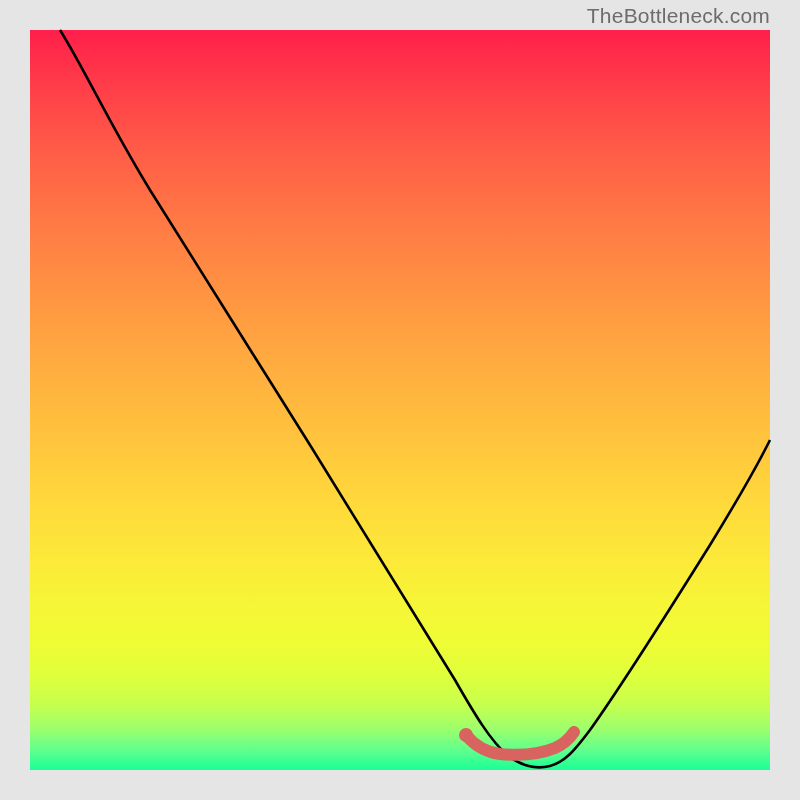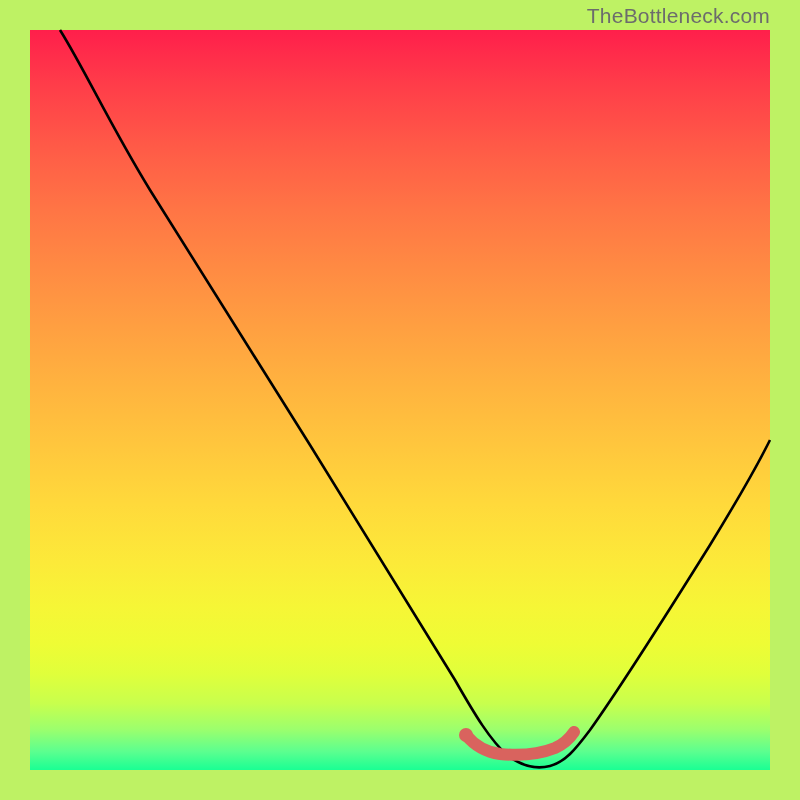--- a/index.html
+++ b/index.html
@@ -10,21 +10,21 @@
     overflow: hidden;
     background: #000;
     font-family: Arial, Helvetica, sans-serif;
   }
   .frame {
     position: absolute;
     top: 0;
     left: 0;
     width: 800px;
     height: 800px;
-    background: #bef264;
+    background: #e5e5e5;
   }
   .plot-area {
     position: absolute;
     top: 30px;
     left: 30px;
     width: 740px;
     height: 740px;
     background: linear-gradient(to bottom,
       #ff1f4b 0%,
       #ff3f49 8%,

